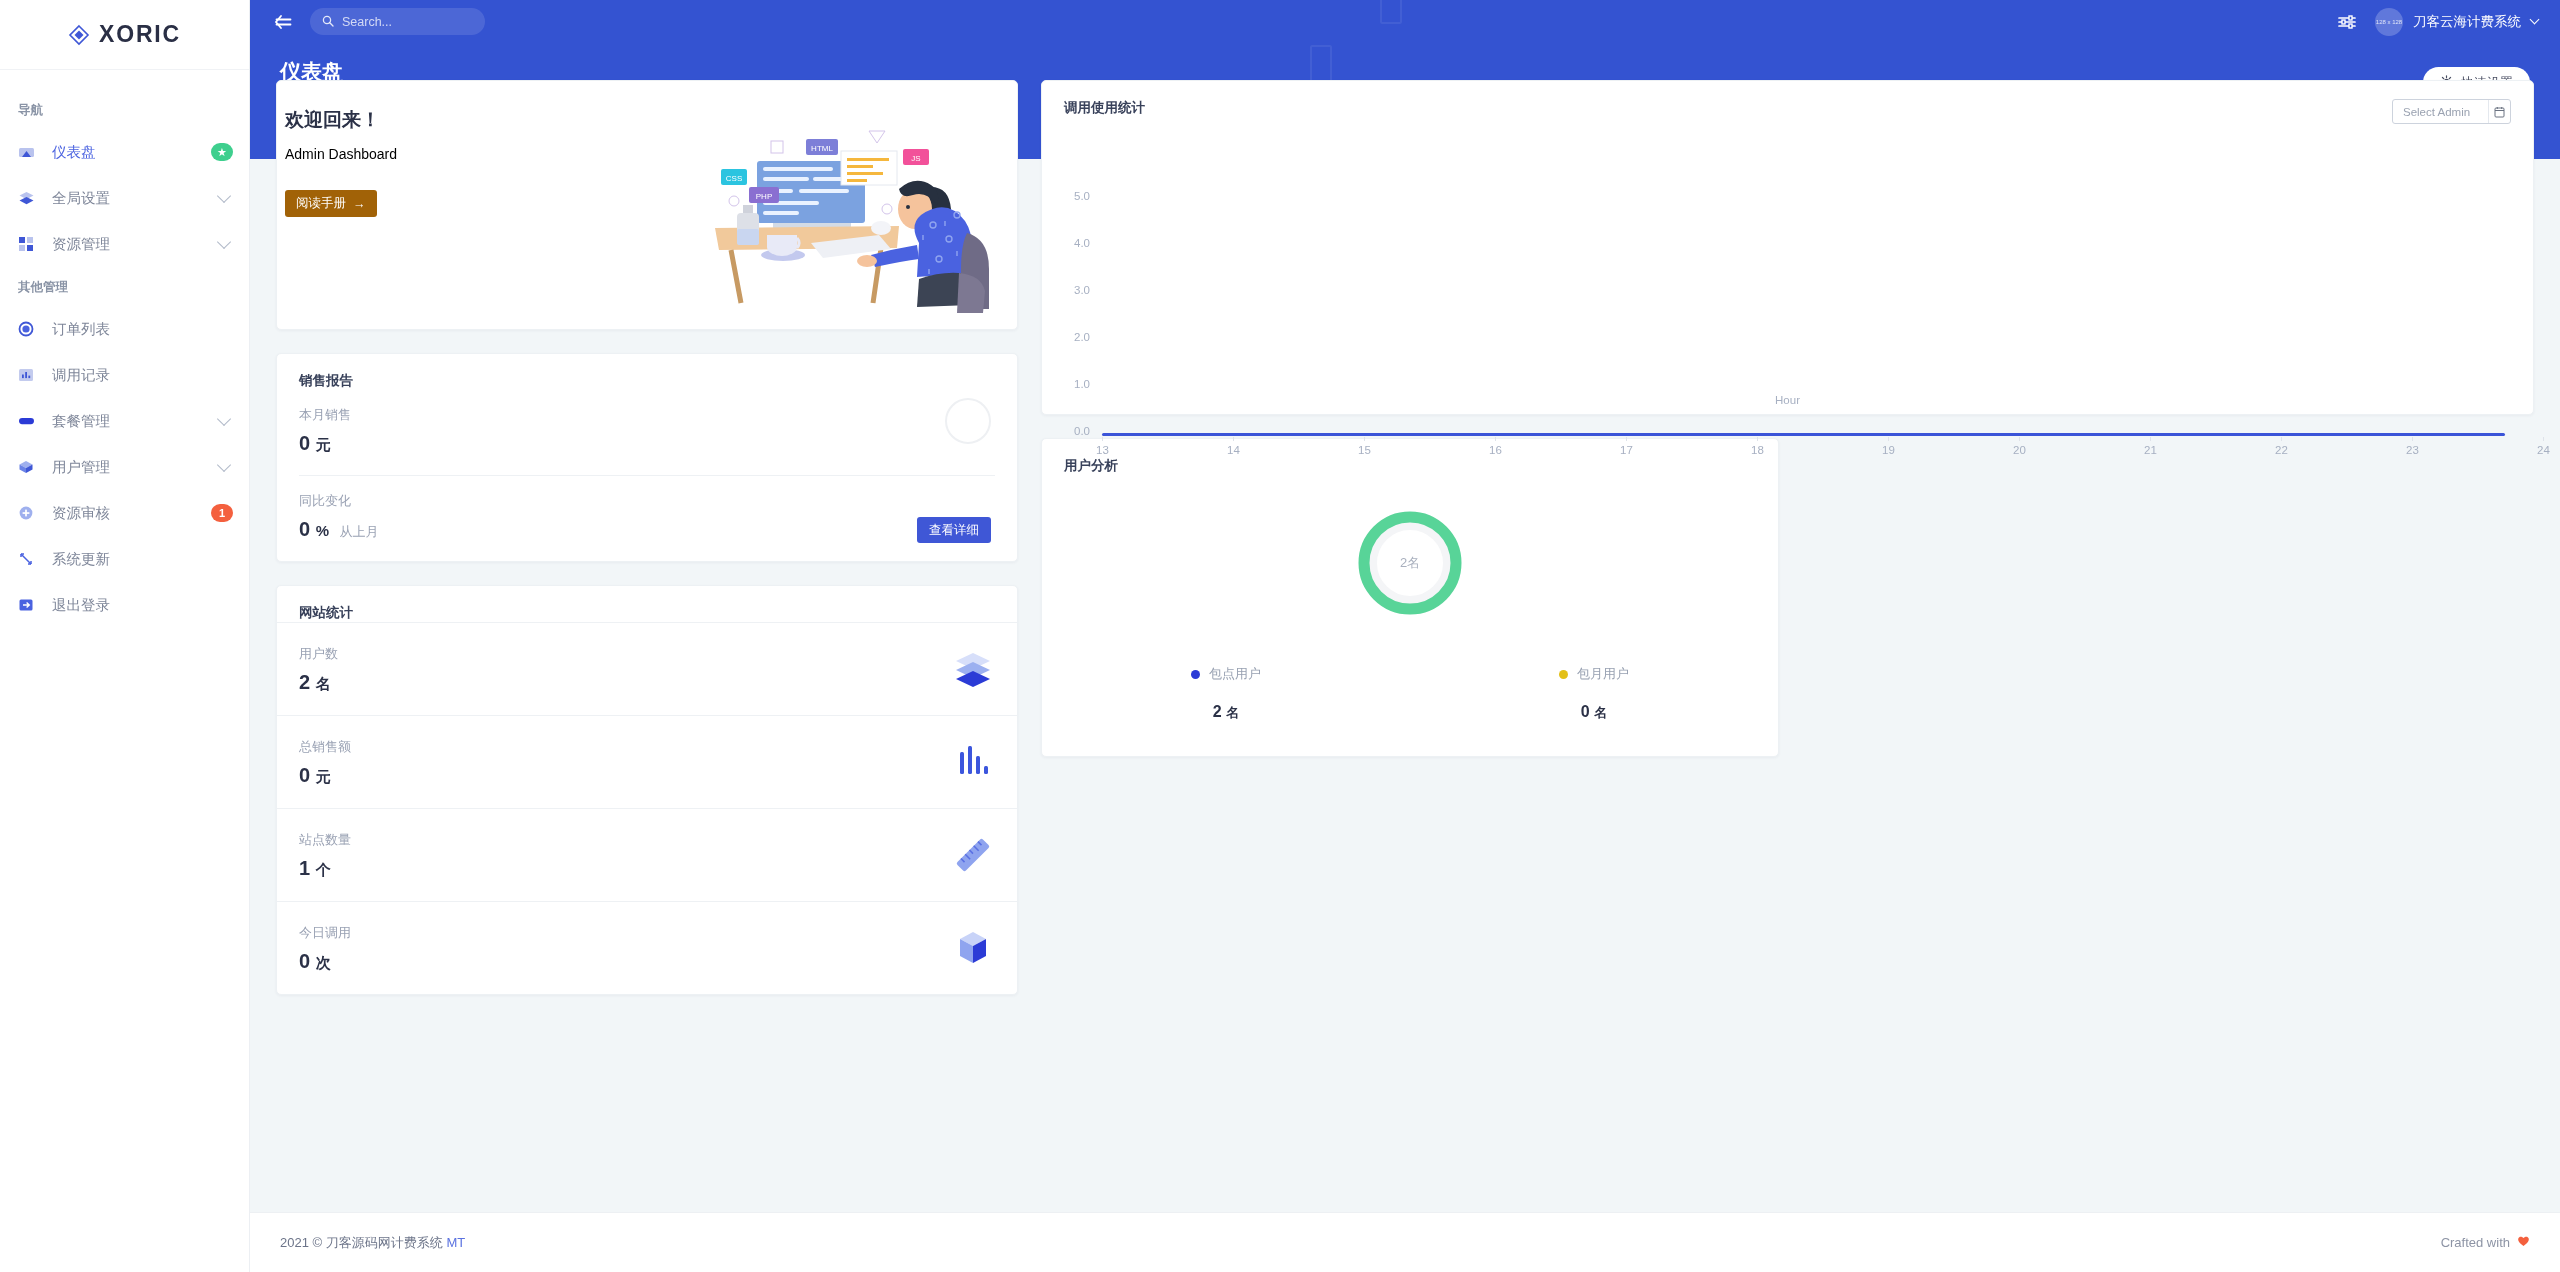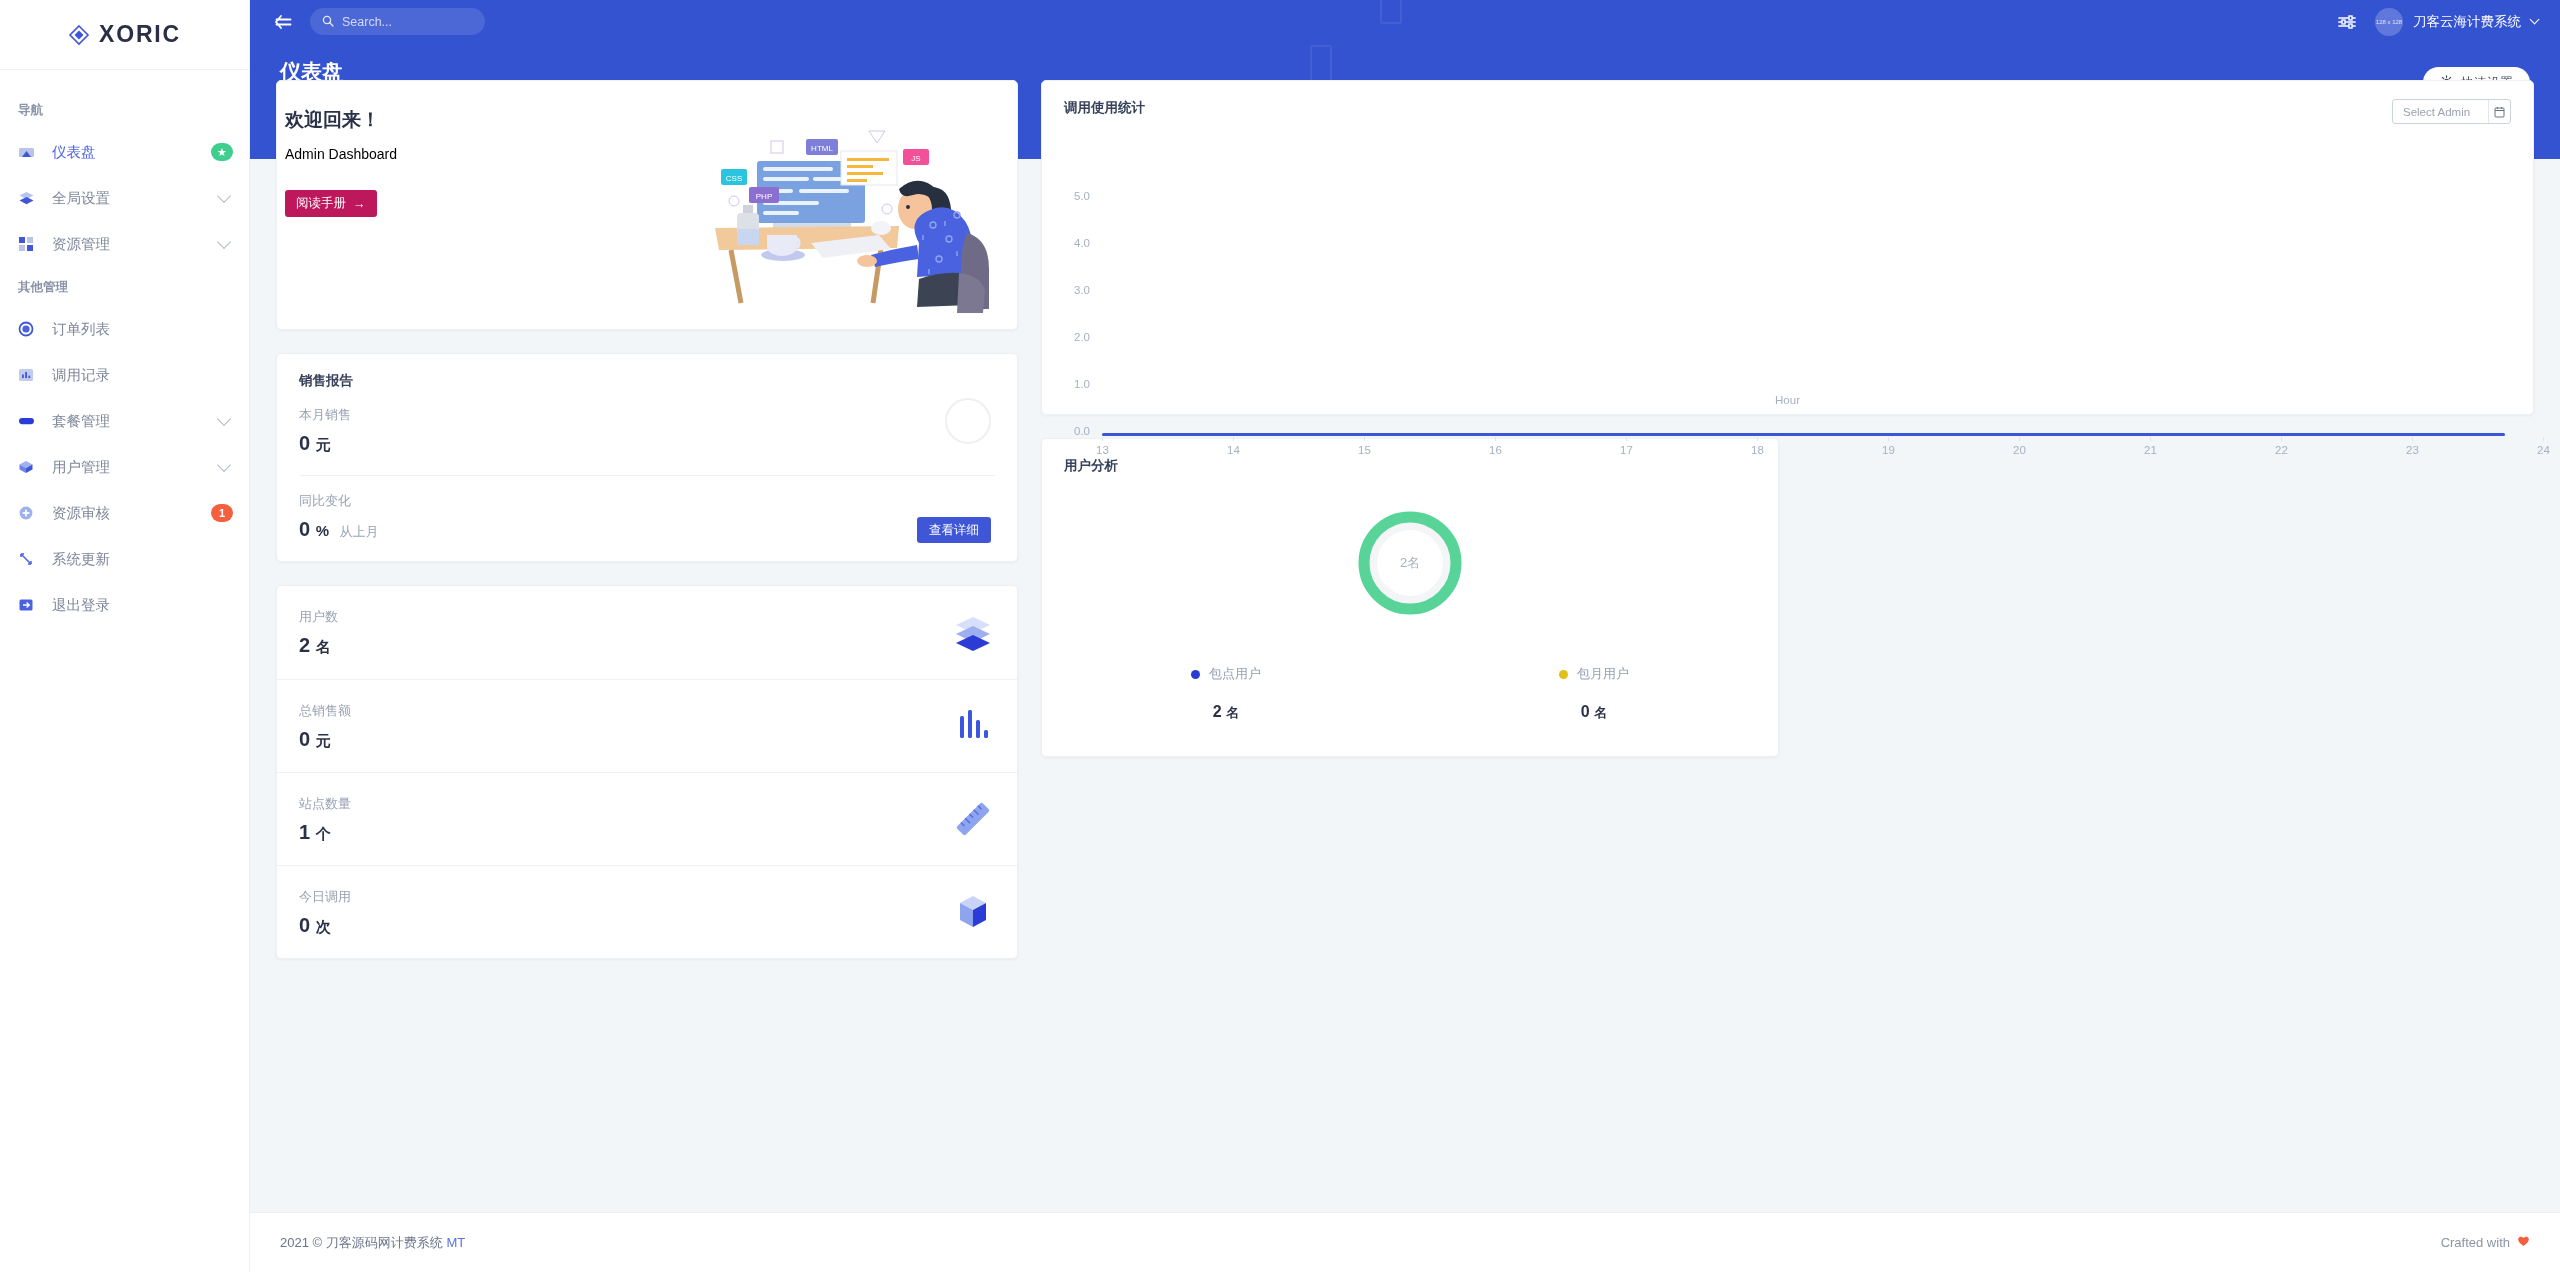--- a/index.html
+++ b/index.html
@@ -121,21 +121,21 @@
   .card-title {
     font-size: 13.5px; font-weight: bold; color: #38415a; padding: 18px 22px 0 22px;
   }
 
   
   .welcome { display: flex; height: 250px; overflow: hidden; position: relative; }
   .welcome-l { padding: 26px 0 0 8px; width: 290px; }
   .w-title { font-size: 19px; font-weight: bold; color: #2b3147; }
   .w-sub { font-size: 14px; color: #000000; margin-top: 13px; }
   .w-btn {
-    margin-top: 28px; background: #be185d; color: #fff; border: none;
+    margin-top: 28px; background: #a16207; color: #fff; border: none;
     border-radius: 3px; height: 27px; padding: 0 11px; font-size: 12.5px;
     cursor: pointer; display: inline-flex; align-items: center; gap: 7px;
     font-family: inherit;
   }
   .illus { position: absolute; right: 16px; top: 22px; width: 300px; height: 215px; }
 
   
   .sales-row { padding: 16px 22px 20px 22px; position: relative; }
   .metric-lbl { font-size: 13px; color: #99a1b3; }
   .metric-val { font-size: 20px; font-weight: bold; color: #2b3147; margin-top: 8px; }
@@ -511,20 +511,21 @@
               <div class="metric-val">
                 <span>0</span>
                 <span class="unit">%</span>
                 <span class="suffix">从上月</span>
               </div>
               <button class="detail-btn">查看详细</button>
             </div>
           </section>
 
           <section class="card">
+            <div class="card-title">网站统计</div>
 
             <div class="stat-row">
               <div>
                 <div class="metric-lbl">用户数</div>
                 <div class="metric-val">
                   <span>2</span>
                   <span class="unit">名</span>
                 </div>
               </div>
               <span class="stat-ic">

